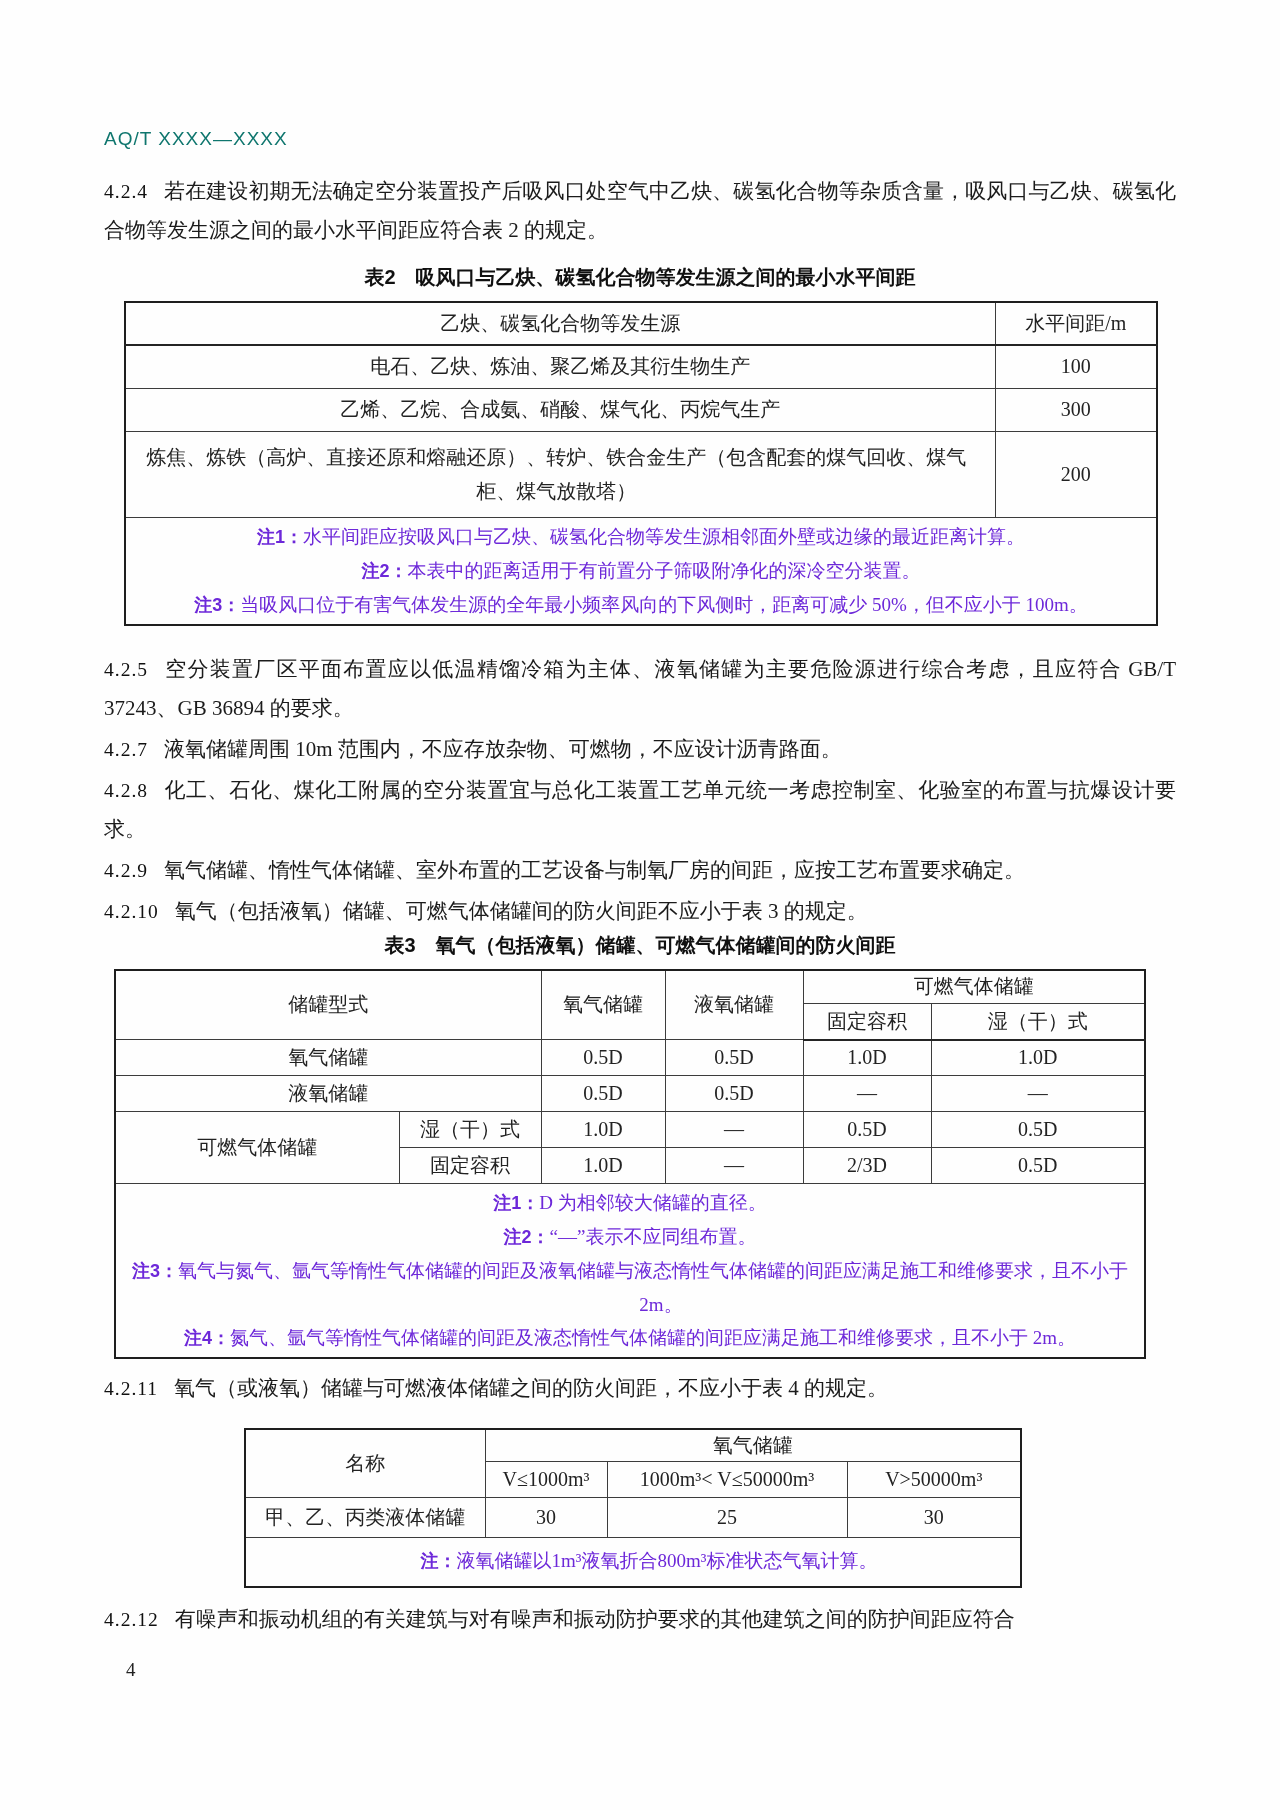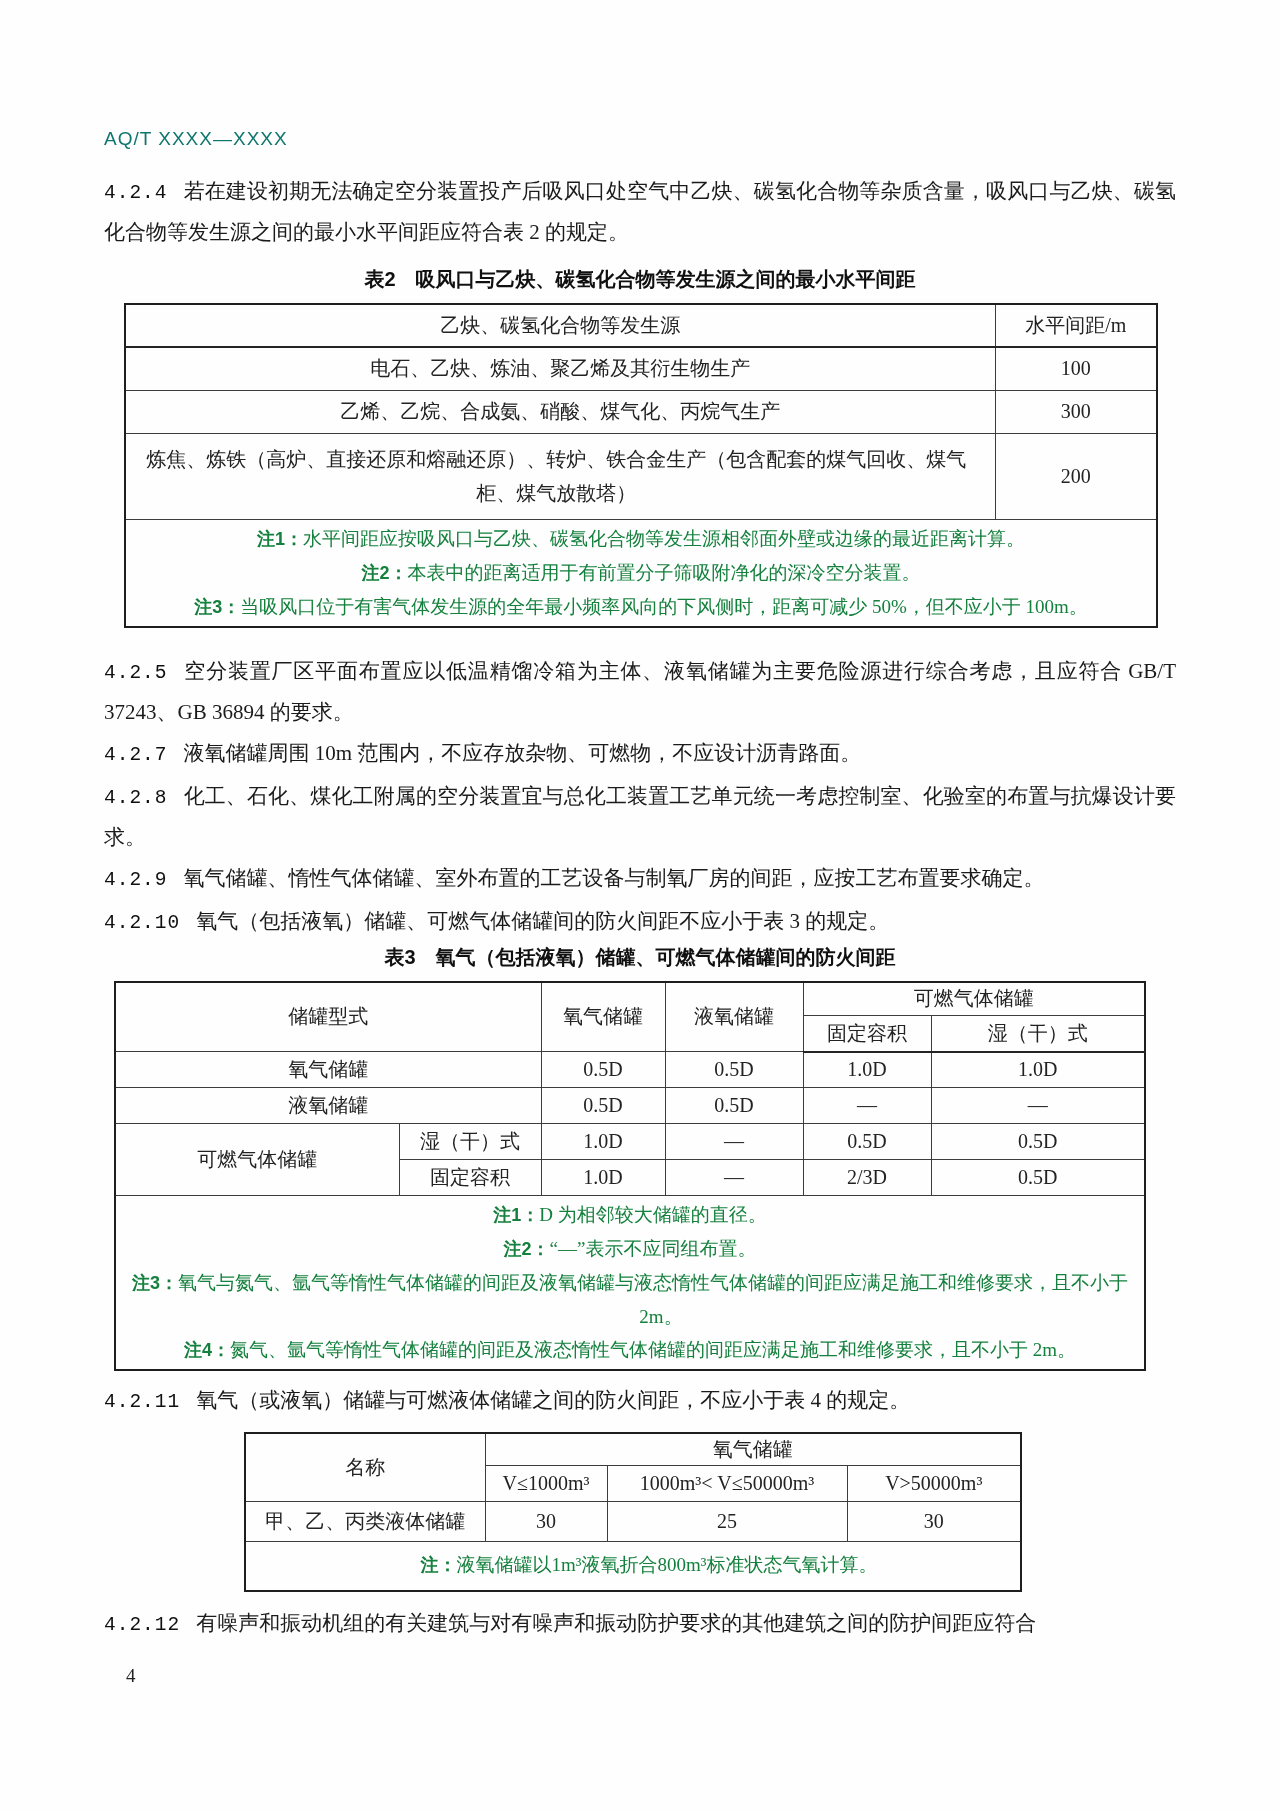--- a/index.html
+++ b/index.html
@@ -10,21 +10,21 @@
   }
   .page{position:absolute;inset:0;padding:0 104px;box-sizing:border-box;}
   .doc-code{
     margin-top:128px;font-family:Liberation Sans, sans-serif;
     font-size:19px;letter-spacing:1px;color:#0f766e;
   }
   p.para{
     margin:0;font-size:21px;line-height:39px;text-align:justify;color:#1b1b1b;
   }
   .secnum{
-    font-family:Liberation Mono, monospace;
+    font-family:Liberation Serif, serif;
     font-size:19.5px;letter-spacing:1px;margin-right:16px;color:#101010;margin-top:32px;
   }
   #sec424{margin-top:22px;}
   #sec425{margin-top:24px;}
   #sec426,#sec427,#sec428,#sec429,#sec4210{margin-top:2px;}
   #sec4211{margin-top:10px;}
   #sec4212{margin-top:12px;}
   .table-title{
     margin:0;text-align:center;font-weight:bold;font-size:20px;color:#101010;
     font-family:"Liberation Sans","DejaVu Sans",sans-serif;
@@ -35,30 +35,30 @@
   table.doc-table{
     border-collapse:collapse;table-layout:fixed;
     border:2px solid #1e1e1e;font-size:20px;color:#222;
   }
   table.doc-table td{border:1px solid #3c3c3c;text-align:center;vertical-align:middle;padding:2px 6px;box-sizing:border-box;}
   td.cell-left{text-align:left;padding-left:16px;}
   tr.thick-bottom td{border-bottom:2px solid #242424;}
   td.notes-cell{
     text-align:left;padding:8px 20px 10px 40px;border-top:2px solid #242424;
   }
-  .tnote{font-size:19px;line-height:33px;padding-left:62px;text-indent:-62px;color:#15803d;text-align:center;}
+  .tnote{font-size:19px;line-height:33px;padding-left:62px;text-indent:-62px;color:#6d28d9;text-align:center;}
   .tnote-label{font-weight:bold;font-family:"Liberation Sans","DejaVu Sans",sans-serif;font-size:18px;}
   #table2{margin-left:20px;width:1032px;margin-top:10px;padding-left:24px;}
   #table2 tr.h43{height:43px;}
   #table2 tr.h86{height:86px;}
   #table2 td.twolines{line-height:34px;padding-right:14px;}
   #table3{margin-left:10px;width:1030px;margin-top:10px;padding-left:29px;}
   #table3 tr.h34{height:34px;}
   #table3 tr.h36{height:36px;}
-  #table4{margin-left:140px;width:776px;margin-top:10px;}
+  #table4{margin-left:140px;width:776px;margin-top:20px;}
   #table4 tr.h30{height:30px;}
   #table4 tr.h36{height:36px;}
   #table4 tr.h40{height:40px;}
   #table4 td.t4-note{padding:6px 12px 8px 44px;border-top:1px solid #3c3c3c;text-align:left;}
   .page-number{
     margin-top:20px;margin-left:22px;font-size:19px;color:#222;
   }
   .watermark{
     position:absolute;right:52px;top:1726px;display:flex;align-items:center;gap:14px;
   }

